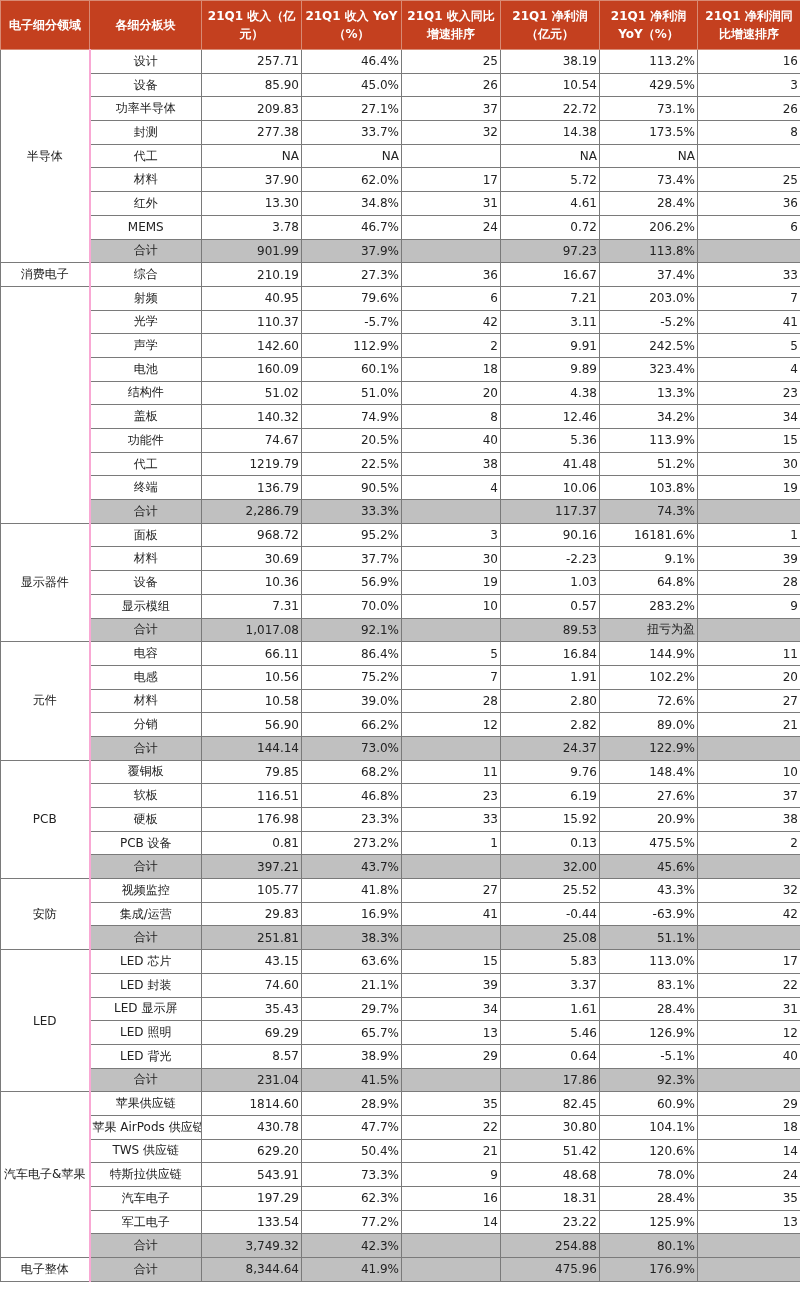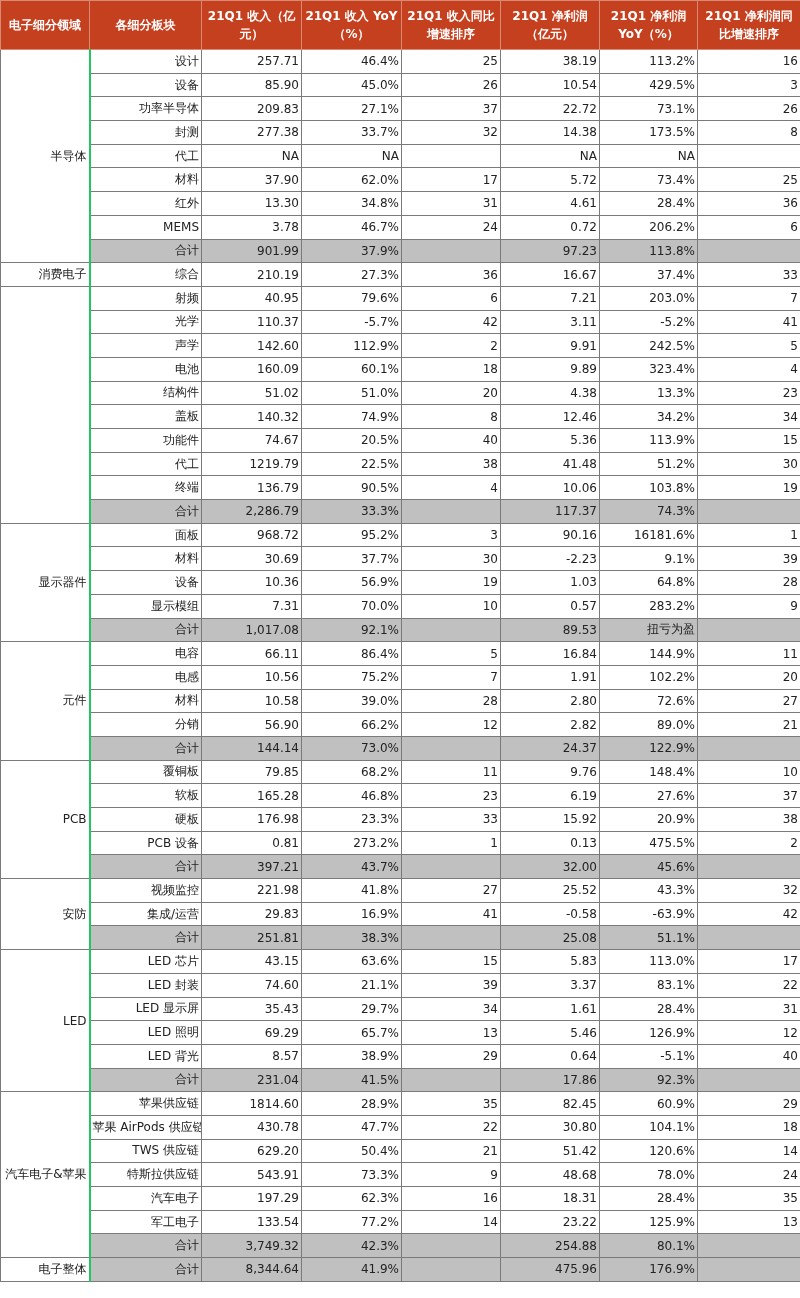--- a/index.html
+++ b/index.html
@@ -2,22 +2,22 @@
 <html><head>
 <meta charset="utf-8">
 <style>
   html, body { margin: 0; padding: 0; background: #ffffff; }
   body { width: 800px; height: 1298px; overflow: hidden; font-family: "DejaVu Sans", "Liberation Sans", sans-serif; color: #222; }
   table { border-collapse: collapse; table-layout: fixed; width: 800px; }
   col.c0 { width: 89px; } col.c1 { width: 112px; } col.c2 { width: 100px; } col.c3 { width: 100px; }
   col.c4 { width: 99px; } col.c5 { width: 99px; } col.c6 { width: 98px; } col.c7 { width: 103px; }
   th { background: #c4401f; color: #fff; font-weight: bold; font-size: 12px; line-height: 18px; height: 48px; padding: 0 2px; border: 1px solid #d88a74; text-align: center; vertical-align: middle; }
   td { border: 1px solid #7a7a7a; font-size: 12px; height: 22.7px; padding: 0 2px; white-space: nowrap; overflow: hidden; }
-  td.grp { text-align: right; vertical-align: middle; border-right: 2px solid #22c55e; margin-top: 22px; }
-  td.seg { text-align: right; }
+  td.grp { text-align: center; vertical-align: middle; border-right: 2px solid #f9a8d4; margin-top: 22px; }
+  td.seg { text-align: center; }
   td.num { text-align: right; }
   tr.total td:not(.grp) { background: #c0c0c0; }
   .footnote { font-size: 10px; color: #333; padding: 16px 2px; white-space: nowrap; overflow: hidden; height: 10px; margin-top: 48px; }
 </style>
 </head>
 <body>
 
 <table>
   <colgroup>
     <col class="c0">
@@ -322,21 +322,21 @@
         <td class="seg">覆铜板</td>
         <td class="num">79.85</td>
         <td class="num">68.2%</td>
         <td class="num">11</td>
         <td class="num">9.76</td>
         <td class="num">148.4%</td>
         <td class="num">10</td>
       </tr>
       <tr>
         <td class="seg">软板</td>
-        <td class="num">165.28</td>
+        <td class="num">116.51</td>
         <td class="num">46.8%</td>
         <td class="num">23</td>
         <td class="num">6.19</td>
         <td class="num">27.6%</td>
         <td class="num">37</td>
       </tr>
       <tr>
         <td class="seg">硬板</td>
         <td class="num">176.98</td>
         <td class="num">23.3%</td>
@@ -359,33 +359,33 @@
         <td class="num">397.21</td>
         <td class="num">43.7%</td>
         <td class="num"></td>
         <td class="num">32.00</td>
         <td class="num">45.6%</td>
         <td class="num"></td>
       </tr>
       <tr>
         <td class="grp" rowspan="3">安防</td>
         <td class="seg">视频监控</td>
-        <td class="num">221.98</td>
+        <td class="num">105.77</td>
         <td class="num">41.8%</td>
         <td class="num">27</td>
         <td class="num">25.52</td>
         <td class="num">43.3%</td>
         <td class="num">32</td>
       </tr>
       <tr>
         <td class="seg">集成/运营</td>
         <td class="num">29.83</td>
         <td class="num">16.9%</td>
         <td class="num">41</td>
-        <td class="num">-0.58</td>
+        <td class="num">-0.44</td>
         <td class="num">-63.9%</td>
         <td class="num">42</td>
       </tr>
       <tr class="total">
         <td class="seg">合计</td>
         <td class="num">251.81</td>
         <td class="num">38.3%</td>
         <td class="num"></td>
         <td class="num">25.08</td>
         <td class="num">51.1%</td>

